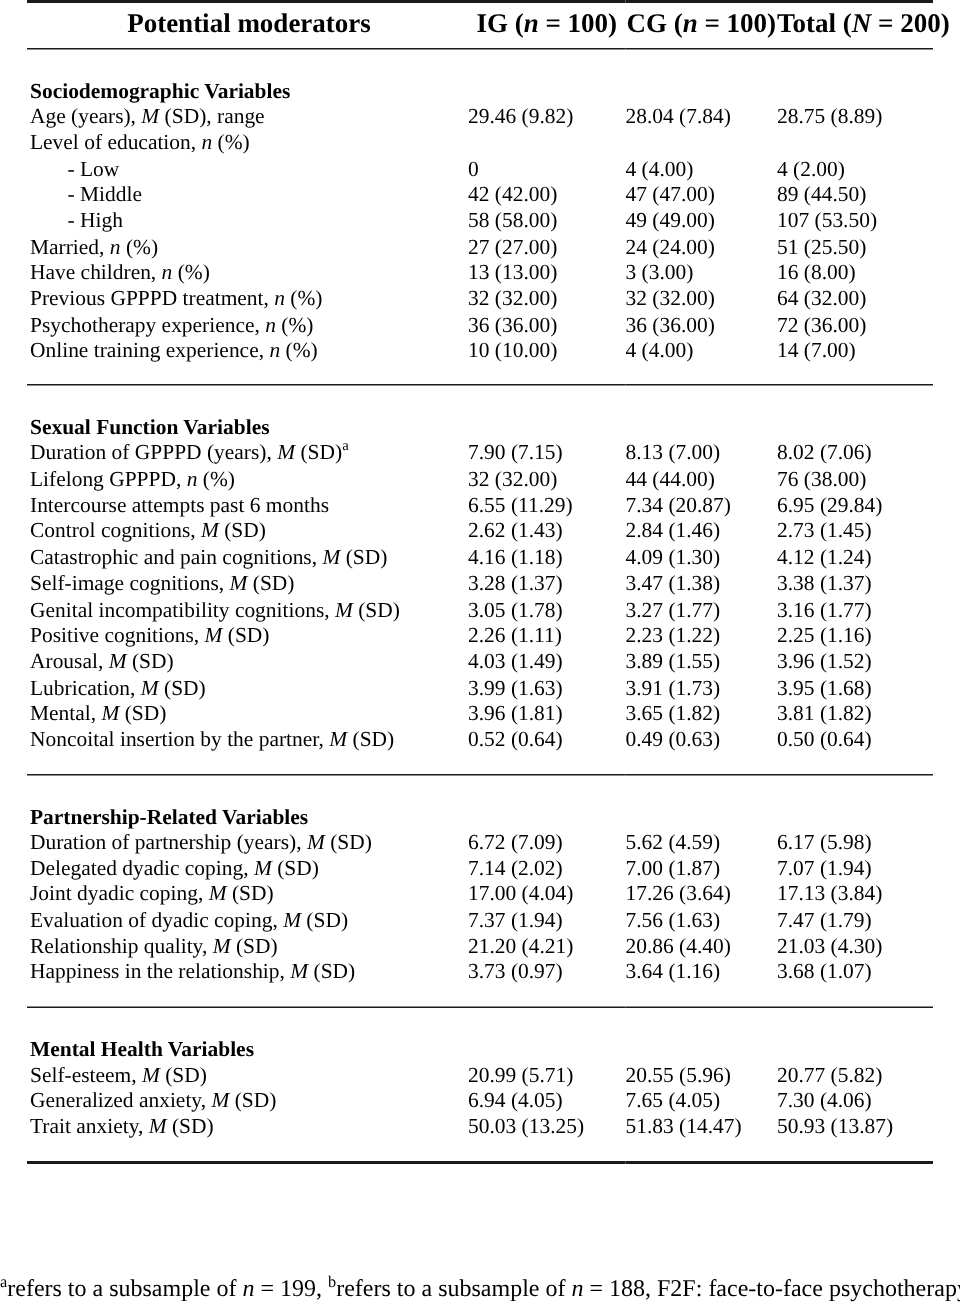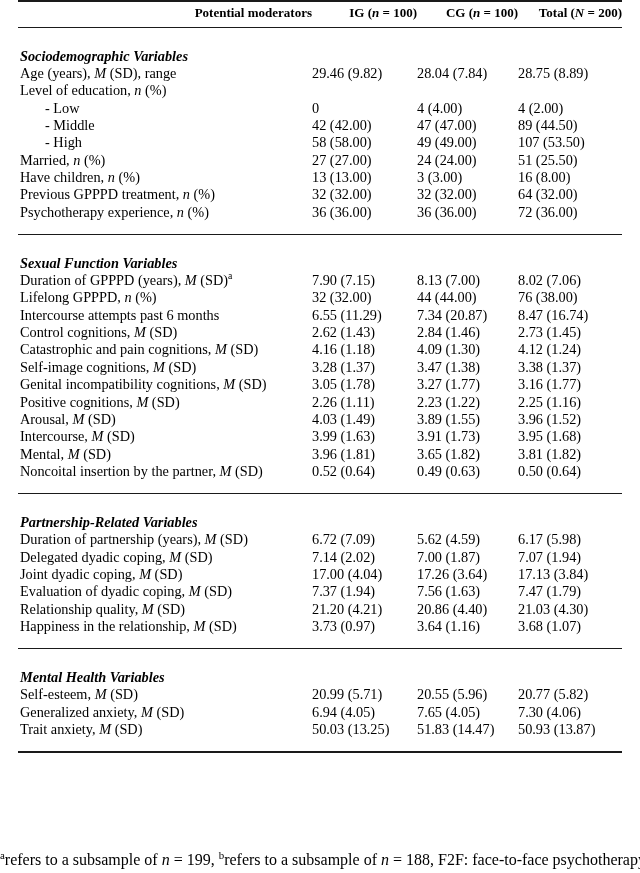--- a/index.html
+++ b/index.html
@@ -34,43 +34,42 @@
 
   
   tr.rule-top > td        { border-top: 2.2px solid #1a1a1a; padding: 0; height: 0; font-size: 0; line-height: 0; }
   tr.rule-head > td       { border-top: 1.6px solid #1a1a1a; padding: 0; height: 0; font-size: 0; line-height: 0; }
   tr.rule-section > td    { border-top: 1.4px solid #1a1a1a; padding: 0; height: 0; font-size: 0; line-height: 0; }
   tr.rule-bottom > td     { border-top: 2.2px solid #1a1a1a; padding: 0; height: 0; font-size: 0; line-height: 0; }
 
   
   tr.header-row th {
     font-weight: bold;
-    font-size: 13px;
-    text-align: right;
+    font-size: 18px;
+    text-align: center;
     padding: 3px 0 6px 0;
     vertical-align: bottom;
     white-space: nowrap;
   }
   tr.header-row th.h-label { padding-left: 2px; }
 
   
   tbody td {
     padding: 0;
     height: 17.35px;
     line-height: 17.35px;
     vertical-align: baseline;
     white-space: nowrap;
     overflow: visible;
   }
   td.lbl  { padding-left: 2px; margin-left: 16px; }
   td.val  { text-align: left; }
 
   tr.section-head td {
     font-weight: bold;
-    font-style: italic;
     padding-left: 2px;
     height: 18px;
     line-height: 18px;
   }
   tr.sub-row td.lbl { padding-left: 27px; }
 
   tr.gap-lg td  { height: 19px; line-height: 19px; font-size: 0; }
   tr.gap-sm td  { height: 13px; line-height: 13px; font-size: 0; }
 
   .it { font-style: italic; }
@@ -165,20 +164,26 @@
           <td class="val">32 (32.00)</td>
           <td class="val">32 (32.00)</td>
           <td class="val">64 (32.00)</td>
         </tr>
         <tr class="data-row">
           <td class="lbl"><span>Psychotherapy experience, </span><span class="it">n</span><span> (%)</span></td>
           <td class="val">36 (36.00)</td>
           <td class="val">36 (36.00)</td>
           <td class="val">72 (36.00)</td>
         </tr>
+        <tr class="data-row">
+          <td class="lbl"><span>Online training experience, </span><span class="it">n</span><span> (%)</span></td>
+          <td class="val">10 (10.00)</td>
+          <td class="val">4 (4.00)</td>
+          <td class="val">14 (7.00)</td>
+        </tr>
         <tr class="gap-sm">
           <td colspan="4"></td>
         </tr>
         <tr class="rule-section">
           <td colspan="4"></td>
         </tr>
         <tr class="gap-lg">
           <td colspan="4"></td>
         </tr>
         <tr class="section-head">
@@ -193,21 +198,21 @@
         <tr class="data-row">
           <td class="lbl"><span>Lifelong GPPPD, </span><span class="it">n</span><span> (%)</span></td>
           <td class="val">32 (32.00)</td>
           <td class="val">44 (44.00)</td>
           <td class="val">76 (38.00)</td>
         </tr>
         <tr class="data-row">
           <td class="lbl"><span>Intercourse attempts past 6 months</span></td>
           <td class="val">6.55 (11.29)</td>
           <td class="val">7.34 (20.87)</td>
-          <td class="val">8.47 (16.74)</td>
+          <td class="val">6.95 (29.84)</td>
         </tr>
         <tr class="data-row">
           <td class="lbl"><span>Control cognitions, </span><span class="it">M</span><span> (SD)</span></td>
           <td class="val">2.62 (1.43)</td>
           <td class="val">2.84 (1.46)</td>
           <td class="val">2.73 (1.45)</td>
         </tr>
         <tr class="data-row">
           <td class="lbl"><span>Catastrophic and pain cognitions, </span><span class="it">M</span><span> (SD)</span></td>
           <td class="val">4.16 (1.18)</td>
@@ -232,21 +237,21 @@
           <td class="val">2.23 (1.22)</td>
           <td class="val">2.25 (1.16)</td>
         </tr>
         <tr class="data-row">
           <td class="lbl"><span>Arousal, </span><span class="it">M</span><span> (SD)</span></td>
           <td class="val">4.03 (1.49)</td>
           <td class="val">3.89 (1.55)</td>
           <td class="val">3.96 (1.52)</td>
         </tr>
         <tr class="data-row">
-          <td class="lbl"><span>Intercourse, </span><span class="it">M</span><span> (SD)</span></td>
+          <td class="lbl"><span>Lubrication, </span><span class="it">M</span><span> (SD)</span></td>
           <td class="val">3.99 (1.63)</td>
           <td class="val">3.91 (1.73)</td>
           <td class="val">3.95 (1.68)</td>
         </tr>
         <tr class="data-row">
           <td class="lbl"><span>Mental, </span><span class="it">M</span><span> (SD)</span></td>
           <td class="val">3.96 (1.81)</td>
           <td class="val">3.65 (1.82)</td>
           <td class="val">3.81 (1.82)</td>
         </tr>

